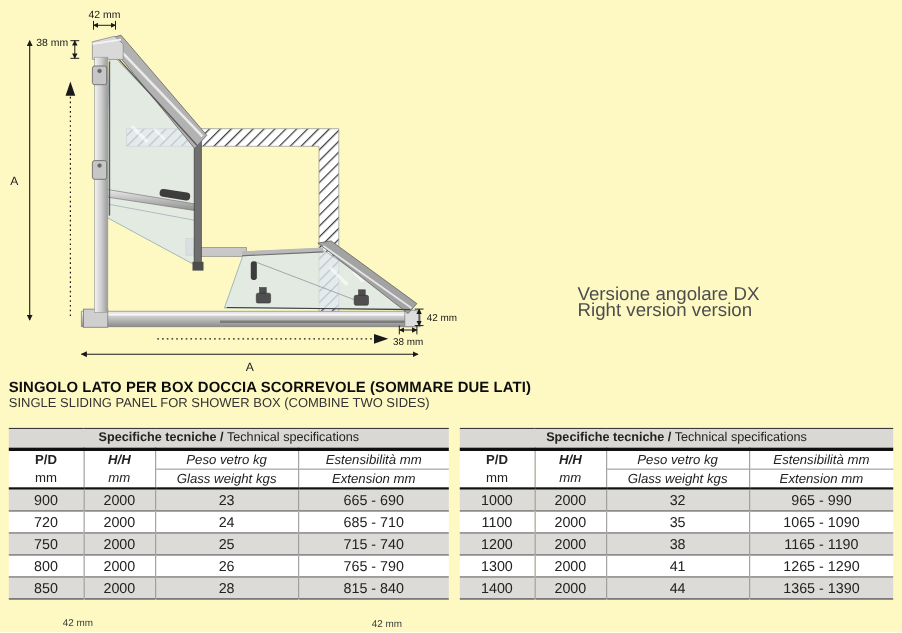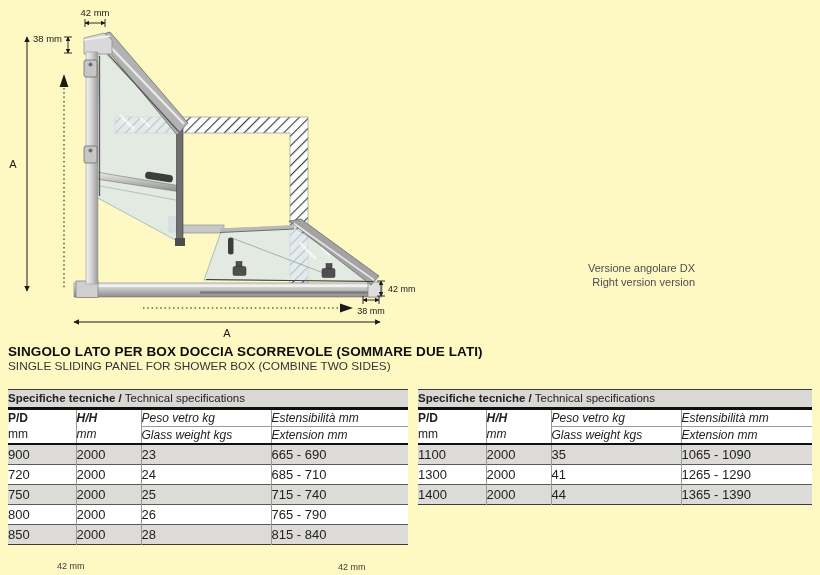--- a/index.html
+++ b/index.html
@@ -2,31 +2,31 @@
 <html><head>
 <meta charset="utf-8">
 <style>
   html,body{margin:0;padding:0;background:#fff;}
   .page{position:relative;width:820px;height:575px;background:#fef9c3;overflow:hidden;
         font-family:"Liberation Sans","DejaVu Sans",sans-serif;color:#1a1a1a;padding-left:44px;}
 
   
   .diagram{position:absolute;left:0;top:0;}
 
-  .version-note{position:absolute;left:525px;top:261px;width:170px;text-align:right;
-        font-size:11px;line-height:14px;color:#4d4d4d;}
+  .version-note{position:absolute;left:525px;top:261px;width:170px;text-align:left;
+        font-size:17px;line-height:14px;color:#4d4d4d;}
 
   
   .sec-title{position:absolute;left:8px;top:344px;font-size:13.5px;font-weight:bold;
         letter-spacing:.1px;color:#0d0d0d;white-space:nowrap;}
   .sec-subtitle{position:absolute;left:8px;top:359px;font-size:11.8px;color:#333;white-space:nowrap;}
 
   
   table.spec{position:absolute;top:389px;border-collapse:collapse;table-layout:fixed;
-        text-align:left;border-bottom:1.5px solid #3a3a3a;}
+        text-align:center;border-bottom:1.5px solid #3a3a3a;}
   table.spec.left{left:8px;width:400px;}
   table.spec.right{left:418px;width:394px;}
 
   tr.band th{background:#d9d8d4;border-top:1.2px solid #3a3a3a;border-bottom:3px solid #101010;
         font-weight:normal;font-size:11.5px;height:14px;padding:1px 0 2px;color:#222;}
   tr.band .b{font-weight:bold;}
 
   tr.cols th{font-weight:normal;padding:0;border-bottom:2.5px solid #101010;vertical-align:top;
         font-size:12px;color:#222;background:#fff;}
   tr.cols th + th{border-left:1px solid #9a9a9a;font-style:italic;}
@@ -272,26 +272,38 @@
             <div class="l2">Glass weight kgs</div>
           </th>
         <th class="split">
           <div class="l1">Estensibilità mm</div>
             <div class="l2">Extension mm</div>
           </th>
       </tr>
     </thead>
     <tbody>
         <tr>
+          <td>1000</td>
+          <td>2000</td>
+          <td>32</td>
+          <td>965 - 990</td>
+        </tr>
+        <tr>
           <td>1100</td>
           <td>2000</td>
           <td>35</td>
           <td>1065 - 1090</td>
         </tr>
         <tr>
+          <td>1200</td>
+          <td>2000</td>
+          <td>38</td>
+          <td>1165 - 1190</td>
+        </tr>
+        <tr>
           <td>1300</td>
           <td>2000</td>
           <td>41</td>
           <td>1265 - 1290</td>
         </tr>
         <tr>
           <td>1400</td>
           <td>2000</td>
           <td>44</td>
           <td>1365 - 1390</td>

